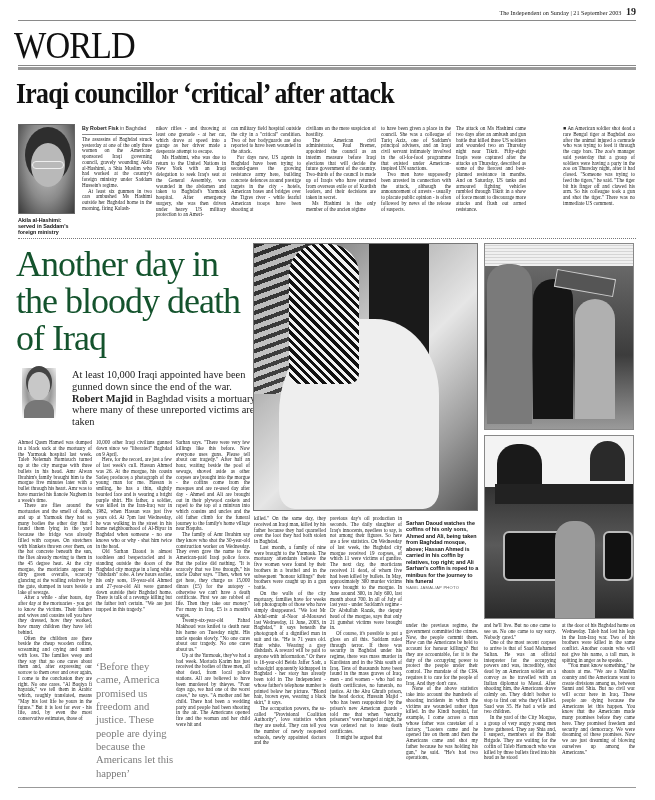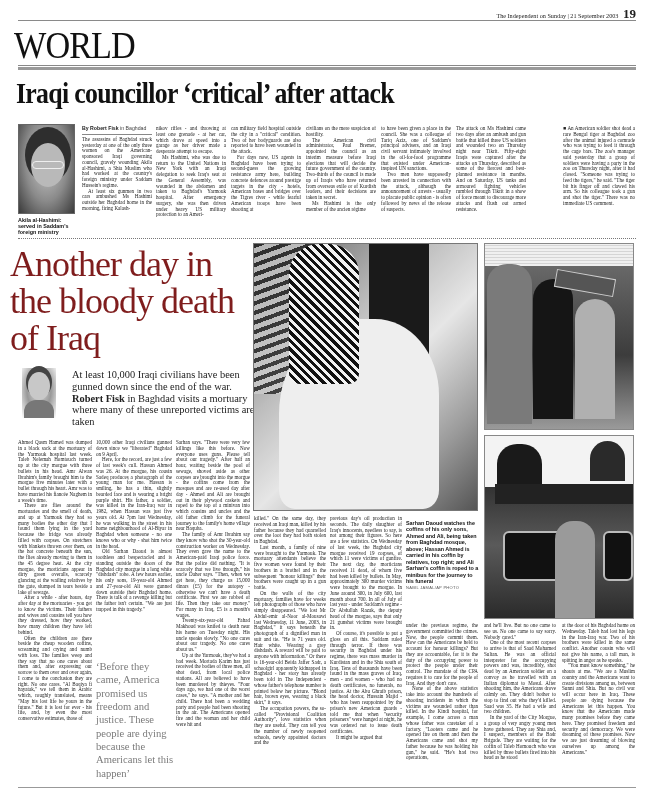--- a/index.html
+++ b/index.html
@@ -1,41 +1,41 @@
 <!DOCTYPE html>
 <html><head>
 <meta charset="utf-8">
 <style>
   * { box-sizing: border-box; margin: 0; padding: 0; }
   html, body { width: 655px; height: 800px; background: #ffffff; overflow: hidden; }
   body { position: relative; font-family: "Liberation Serif", "DejaVu Serif", serif; color: #1a1a1a; }
 
   .folio { position: absolute; top: 6px; left: 18px; width: 618px; height: 14px; text-align: right; font-size: 6.2px; color: #222; }
-  .folio .pg { font-weight: bold; font-size: 13px; margin-left: 3px; }
+  .folio .pg { font-weight: bold; font-size: 10px; margin-left: 3px; }
   .folio-rule { position: absolute; top: 20px; left: 18px; width: 618px; border-top: 1px solid #8a8a8a; }
 
   .section-title { position: absolute; top: 26px; left: 14px; font-size: 38px; letter-spacing: -1px; font-weight: normal; line-height: 1; color: #111; transform: scaleX(0.9); transform-origin: left; }
   .section-rule { position: absolute; top: 65px; left: 18px; width: 618px; height: 5px; border-top: 1px solid #888; border-bottom: 3px solid #9a9a9a; }
 
   .h1 { position: absolute; top: 78px; left: 16px; font-size: 30px; font-weight: bold; line-height: 1; letter-spacing: -0.8px; color: #111; white-space: nowrap; transform: scaleX(0.86); transform-origin: left; }
 
   .top-photo { position: absolute; top: 124px; left: 18px; width: 57px; height: 90px; background: radial-gradient(ellipse at 50% 40%, #cfcfcf 0%, #8a8a8a 55%, #3a3a3a 100%); border: 1px solid #666; overflow: hidden; }
   .top-photo .face { position: absolute; left: 12px; top: 18px; width: 34px; height: 44px; border-radius: 50%; background: #b9b9b9; box-shadow: 0 -10px 0 6px #2e2e2e; }
   .top-photo .glasses { position: absolute; left: 13px; top: 36px; width: 32px; height: 8px; border: 1px solid #eee; border-radius: 4px; }
   .top-caption { position: absolute; top: 217px; left: 18px; width: 62px; font-family: "Liberation Sans", sans-serif; font-size: 5.4px; font-weight: bold; line-height: 1.15; color: #111; }
 
   .col { position: absolute; font-size: 5.1px; line-height: 1.13; text-align: justify; color: #222; overflow: hidden; }
   .col p { text-indent: 6px; }
   .col p.first { text-indent: 0; }
   .byline { font-family: "Liberation Sans", sans-serif; font-size: 5.2px; font-weight: bold; padding-bottom: 2px; border-bottom: 1px solid #888; margin-bottom: 2px; }
   .byline .loc { font-weight: normal; color: #444; }
 
   .dotted-rule { position: absolute; top: 238px; left: 18px; width: 618px; border-top: 1.5px dotted #777; }
 
-  .h2 { position: absolute; top: 246px; left: 10px; width: 236px; font-size: 36px; line-height: 1.03; letter-spacing: -1px; color: #7f1d1d; }
+  .h2 { position: absolute; top: 246px; left: 16px; width: 236px; font-size: 36px; line-height: 1.03; letter-spacing: -1px; color: #14532d; }
 
   .fisk-photo { position: absolute; top: 368px; left: 22px; width: 34px; height: 50px; background: radial-gradient(ellipse at 50% 45%, #ddd 0%, #999 50%, #ffffff 100%); }
   .fisk-photo .head { position: absolute; left: 6px; top: 4px; width: 22px; height: 28px; border-radius: 50%; background: #c8c8c8; box-shadow: 0 -4px 0 2px #444; }
   .fisk-photo .body { position: absolute; left: 2px; top: 32px; width: 30px; height: 18px; border-radius: 12px 12px 0 0; background: #777; }
   .standfirst { position: absolute; top: 369px; left: 72px; width: 184px; font-size: 10.4px; line-height: 1.13; color: #222; }
   .standfirst b { font-weight: bold; }
 
   .main-photo { position: absolute; top: 243px; left: 253px; width: 225px; height: 268px; border: 1px solid #777; overflow: hidden; background: linear-gradient(135deg, #5a5a5a 0%, #bdbdbd 35%, #e6e6e6 55%, #9a9a9a 80%, #555 100%); }
   .main-photo .rail { position: absolute; left: 0; top: 0; width: 60px; height: 150px; background: repeating-linear-gradient(160deg, #222 0 4px, #ccc 4px 9px); opacity: .8; }
   .main-photo .scarf { position: absolute; left: 35px; top: 0; width: 70px; height: 140px; background: repeating-linear-gradient(45deg, #111 0 3px, #f2f2f2 3px 6px); border-radius: 30px 30px 10px 10px; }
@@ -119,22 +119,22 @@
 
 <div class="dotted-rule"></div>
 
 <div class="h2">Another day in the bloody death of Iraq</div>
 
 <div class="fisk-photo">
   <div class="head"></div>
   <div class="body"></div>
 </div>
 <div class="standfirst">
-  <span>At least 10,000 Iraqi civilians have been gunned down since the end of the war.</span>
-  <b>Robert Fisk</b>
+  <span>At least 10,000 Iraqi appointed have been gunned down since the end of the war.</span>
+  <b>Robert Majid</b>
   <span>in Baghdad visits a mortuary where many of these unreported victims are taken</span>
 </div>
 
 <div class="main-photo">
   <div class="rail"></div>
   <div class="legs"></div>
   <div class="man"></div>
   <div class="scarf"></div>
 </div>
 <div class="photo-tr">

